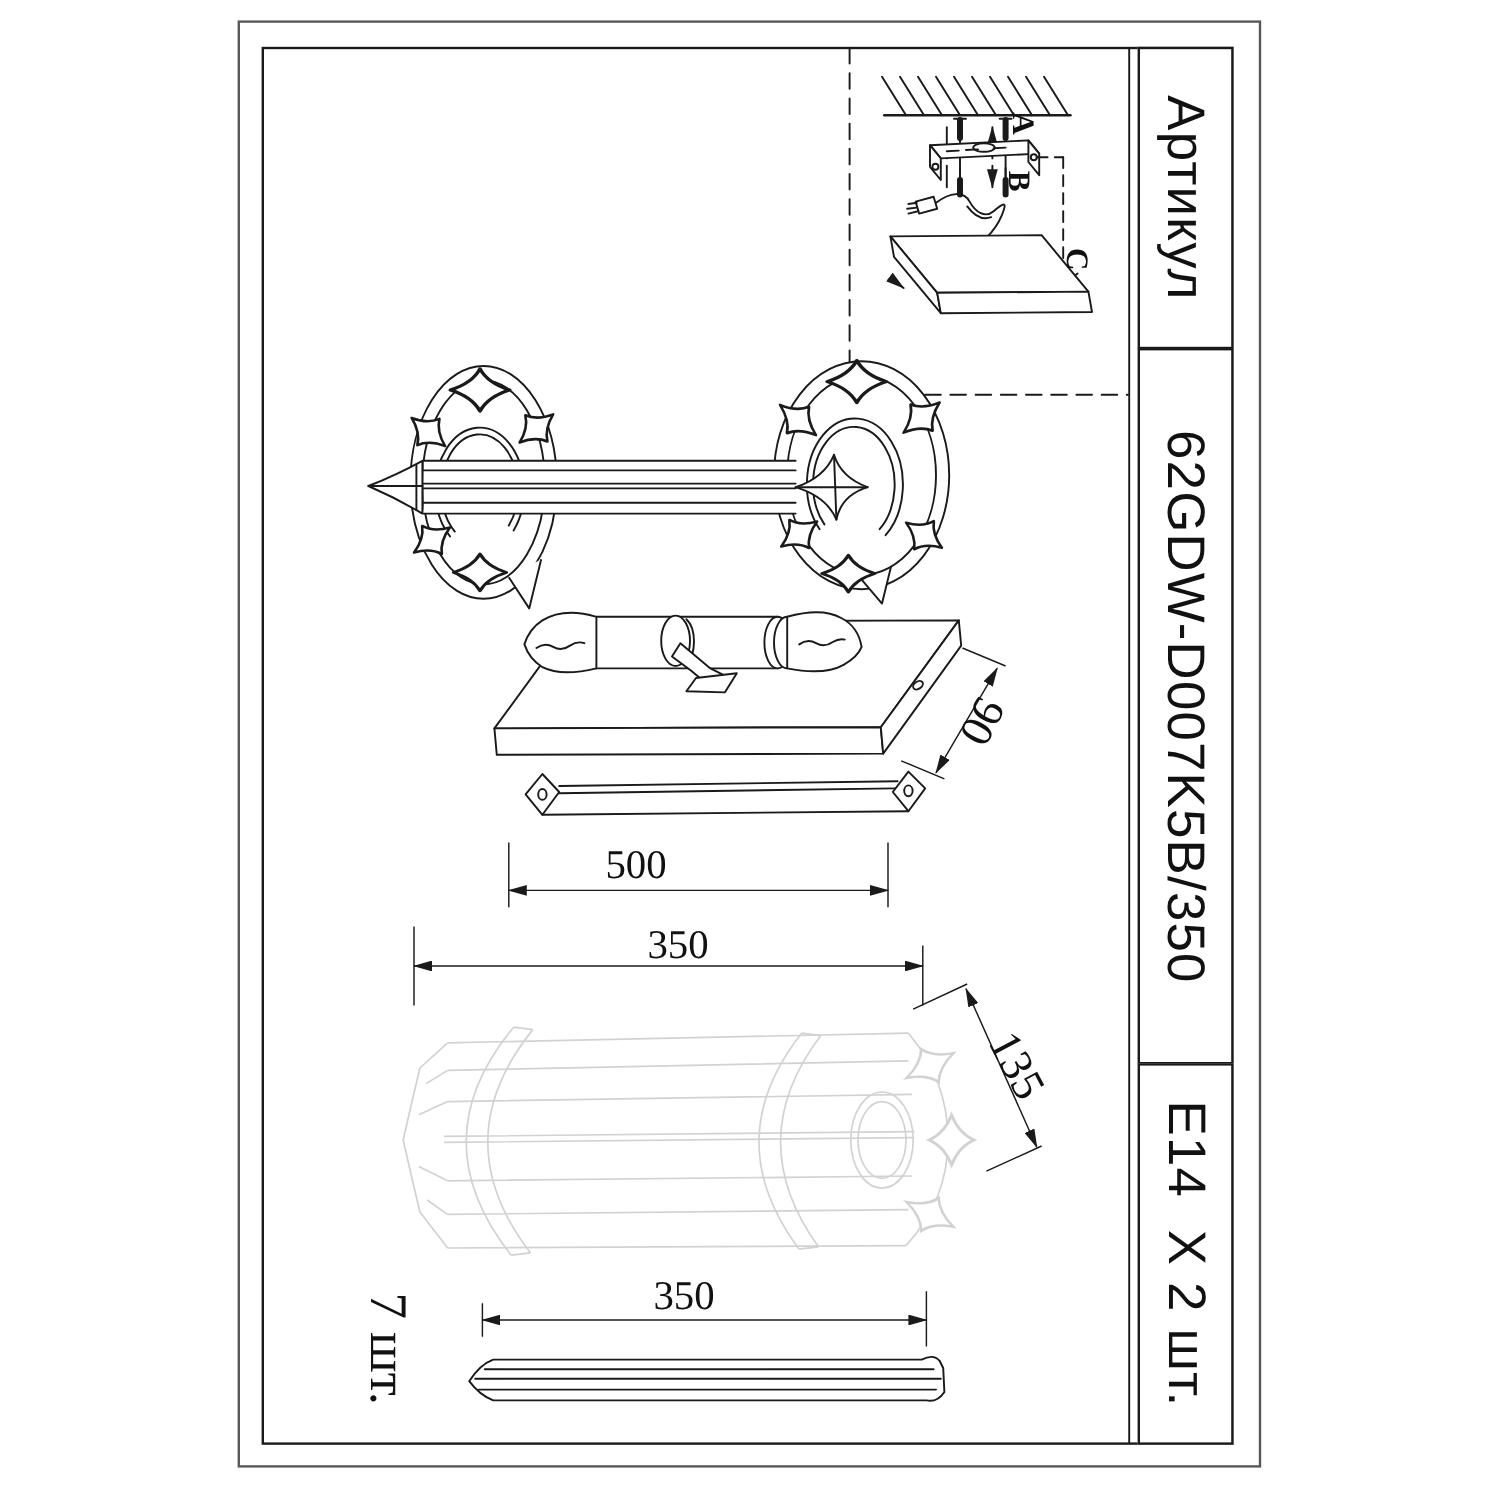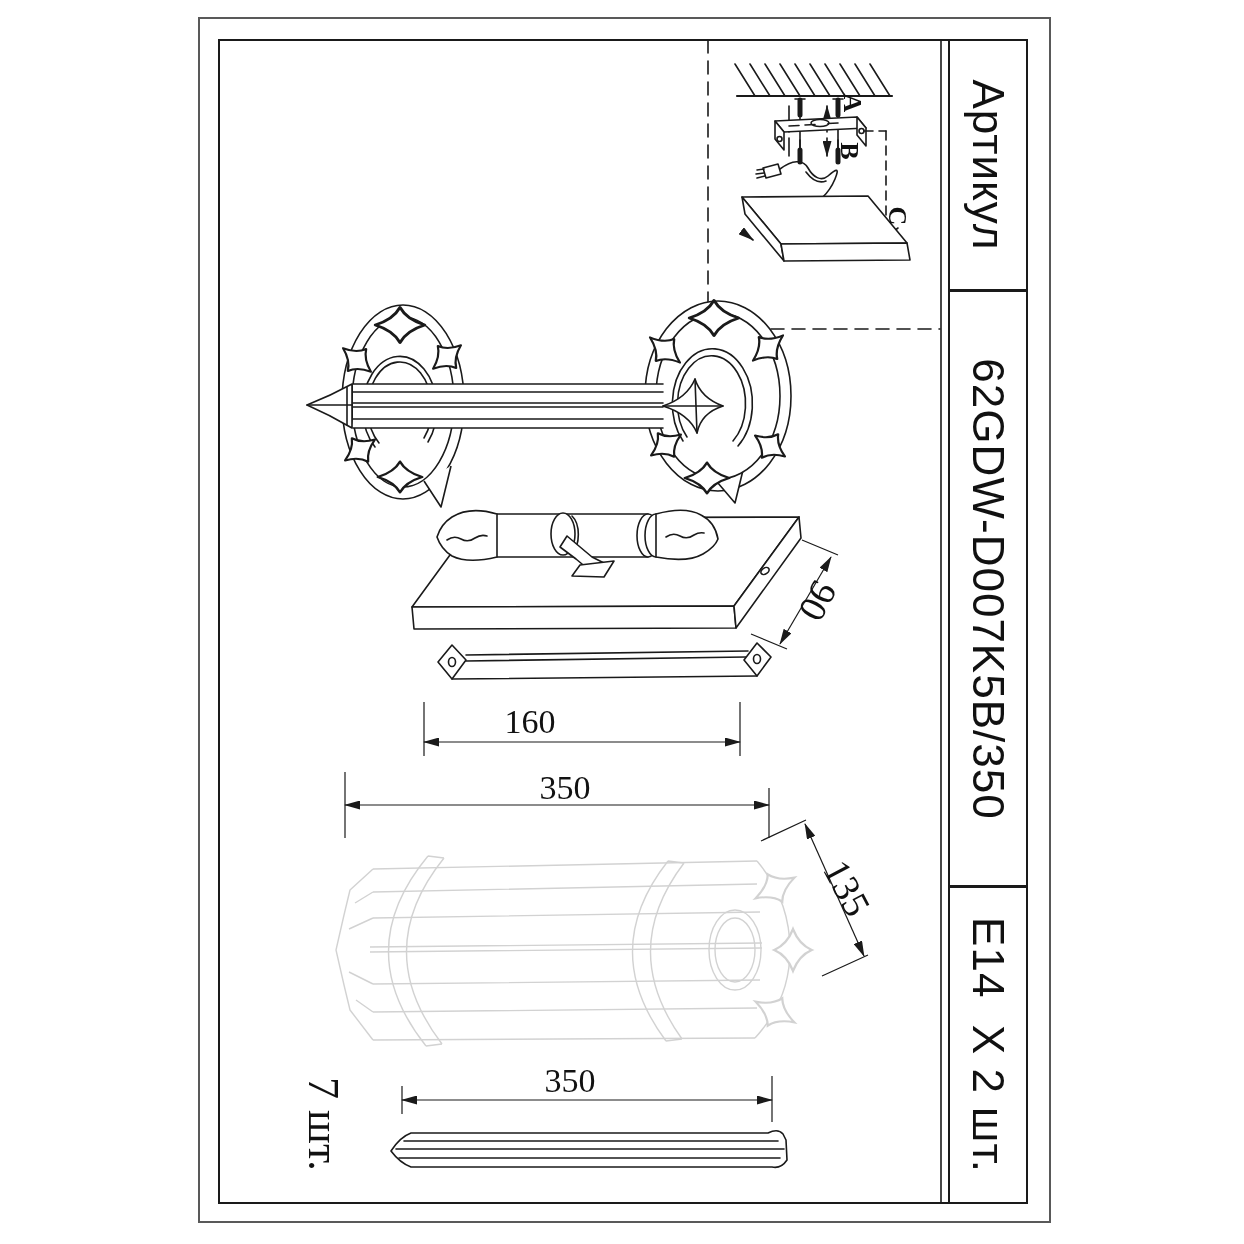--- a/index.html
+++ b/index.html
@@ -215,21 +215,21 @@
       <path d="M402,1086 V1114 M772,1076 V1122"></path>
       <path d="M402,1100 H772" marker-start="url(#ah)" marker-end="url(#ah)"></path>
     </g>
   </svg>
 
   <div class="lbl abc" style="left:852px;top:103px;">A</div>
   <div class="lbl abc" style="left:849px;top:151px;">B</div>
   <div class="lbl abc" style="left:897px;top:216px;">C</div>
 
   <div class="lbl dim-rot90" style="left:818px;top:601px;">90</div>
-  <div class="lbl dim" style="left:530px;top:722px;">160</div>
+  <div class="lbl dim" style="left:530px;top:722px;">500</div>
   <div class="lbl dim" style="left:565px;top:788px;">350</div>
   <div class="lbl dim-rot135" style="left:847px;top:888px;">135</div>
   <div class="lbl dim" style="left:570px;top:1081px;">350</div>
 
   <div class="lbl qty" style="left:323px;top:1124px;">7 шт.</div>
 
   <div class="tb-cell cell-1">
     <span>Артикул</span>
   </div>
   <div class="tb-cell cell-2">

